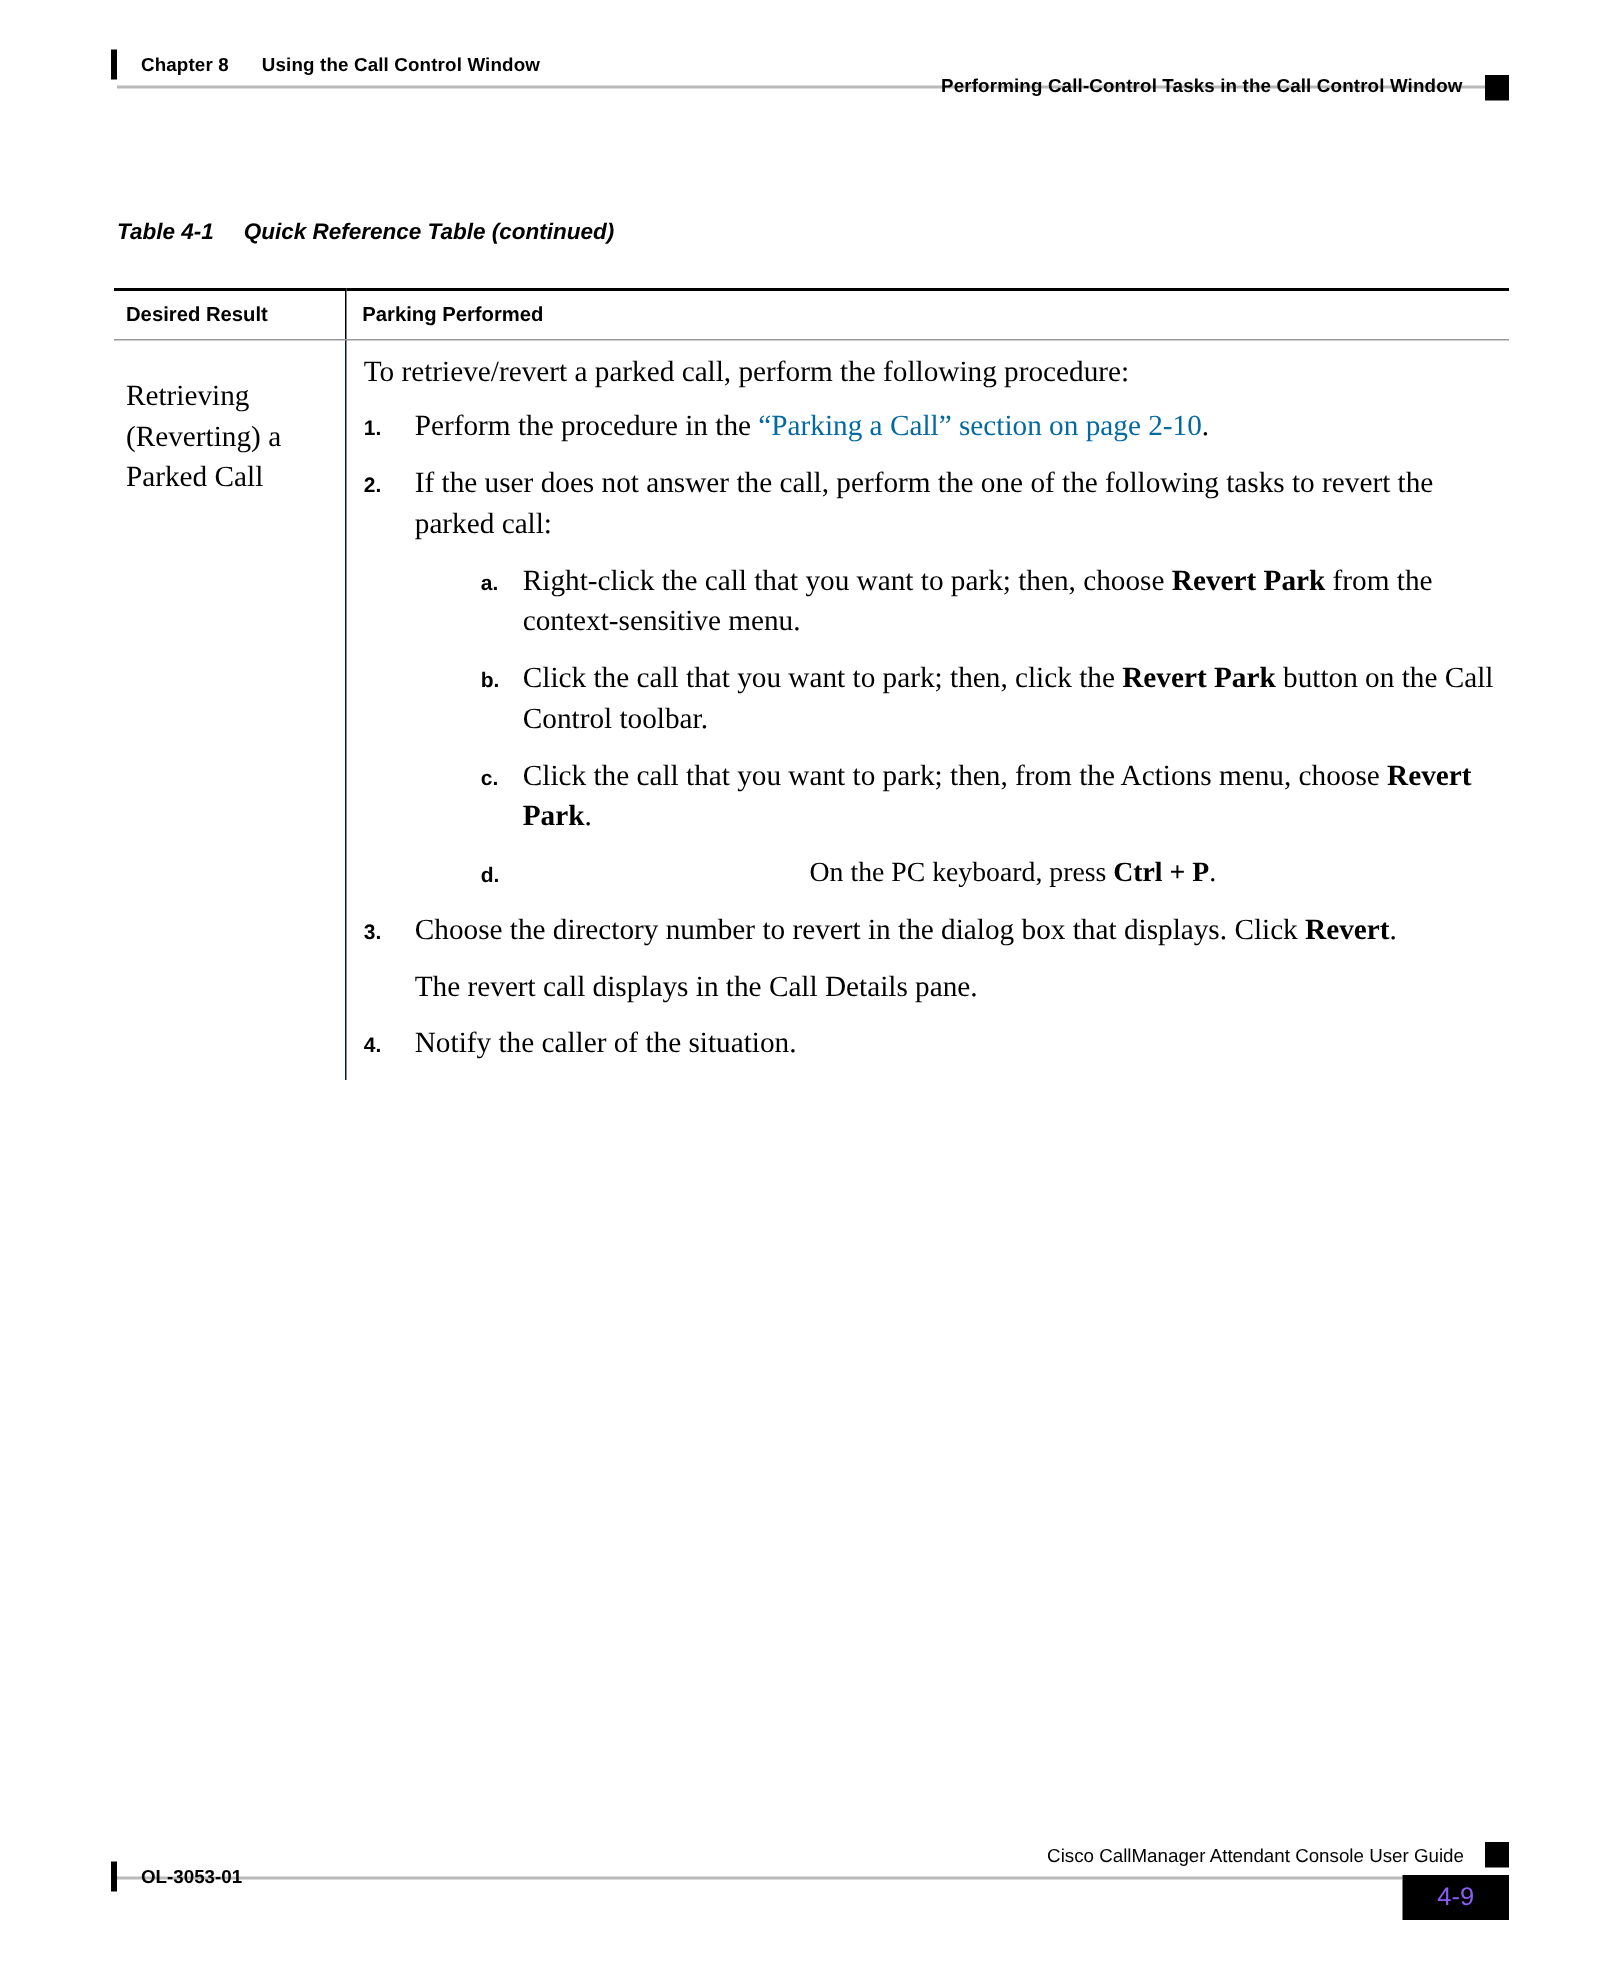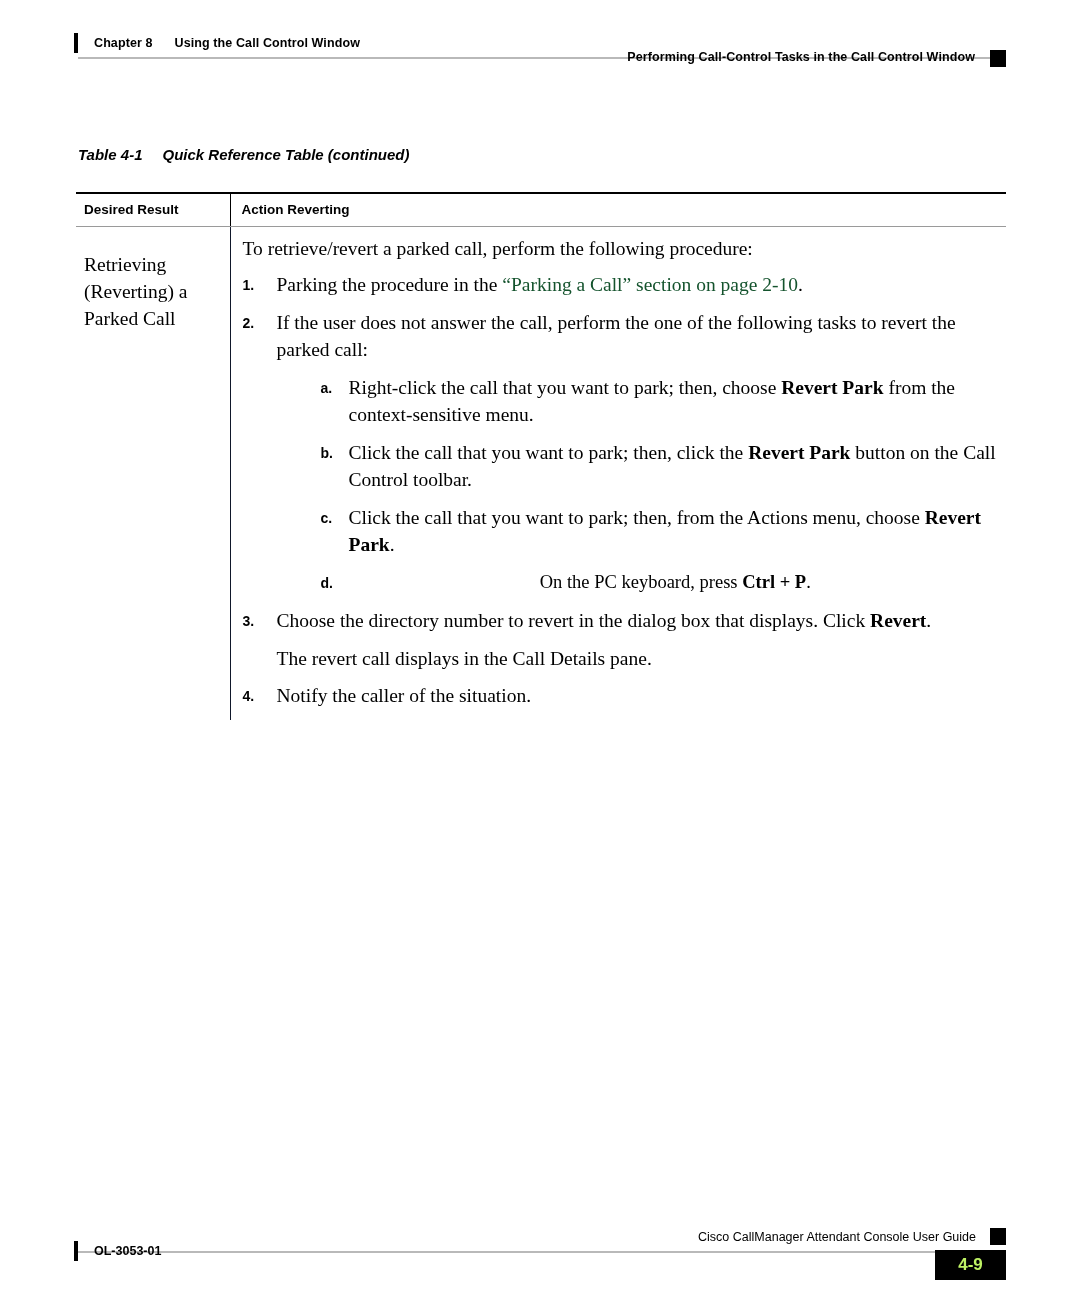--- a/index.html
+++ b/index.html
@@ -217,21 +217,21 @@
   }
   .alist-body { flex: 1 1 auto; }
   .small-item .alist-body { font-size: 18.5px; text-align: center; }
 
   .sub-para {
     margin: 11px 0 0 0;
   }
 
   b.strong { font-weight: bold; }
   .xref {
-    color: #14532d;
+    color: #0369a1;
   }
 
   
   .footer {
     position: absolute;
     left: 74px;
     top: 1228px;
     width: 932px;
   }
   .footer-row1 {
@@ -286,23 +286,23 @@
     margin-left: 16px;
     white-space: nowrap;
   }
   .footer-pagebox {
     position: absolute;
     left: 861px;
     top: 22px;
     width: 71px;
     height: 30px;
     background: #000000;
-    color: #bef264;
-    font-family: "Liberation Sans", "DejaVu Sans", sans-serif;
-    font-weight: bold;
+    color: #8b5cf6;
+    font-family: "Liberation Sans", "DejaVu Sans", sans-serif;
+    font-weight: normal;
     font-size: 17px;
     display: flex;
     align-items: center;
     justify-content: center;
   }
 </style>
 </head>
 <body>
 
 <div class="page">
@@ -326,41 +326,41 @@
 
   <div class="qtable">
     <table>
       <colgroup>
           <col class="c1">
           <col class="c2">
         </colgroup>
       <thead>
         <tr>
           <th class="col-left">Desired Result</th>
-          <th class="col-right">Action Reverting</th>
+          <th class="col-right">Parking Performed</th>
         </tr>
       </thead>
       <tbody>
 
         <tr>
           <td class="col-left">
             <div class="cell-stacked">
               <div>Retrieving</div>
               <div>(Reverting) a</div>
               <div>Parked Call</div>
             </div>
           </td>
           <td class="col-right">
             <p class="intro-line">To retrieve/revert a parked call, perform the following procedure:</p>
 
             <ol class="olist">
 
               <li>
                 <span class="marker1">1.</span>
-                <span class="olist-body"><span>Parking the procedure in the </span><a class="xref" href="#" style="text-decoration:none;">“Parking a Call” section on page 2-10</a><span>.</span></span>
+                <span class="olist-body"><span>Perform the procedure in the </span><a class="xref" href="#" style="text-decoration:none;">“Parking a Call” section on page 2-10</a><span>.</span></span>
               </li>
 
               <li>
                 <span class="marker1">2.</span>
                 <span class="olist-body">
                   <span>If the user does not answer the call, perform the one of the following tasks to revert the parked call:</span>
                   <ol class="alist alist-indent">
                     <li>
                       <span class="marker2">a.</span>
                       <span class="alist-body"><span>Right-click the call that you want to park; then, choose </span><b class="strong">Revert Park</b><span> from the context-sensitive menu.</span></span>

